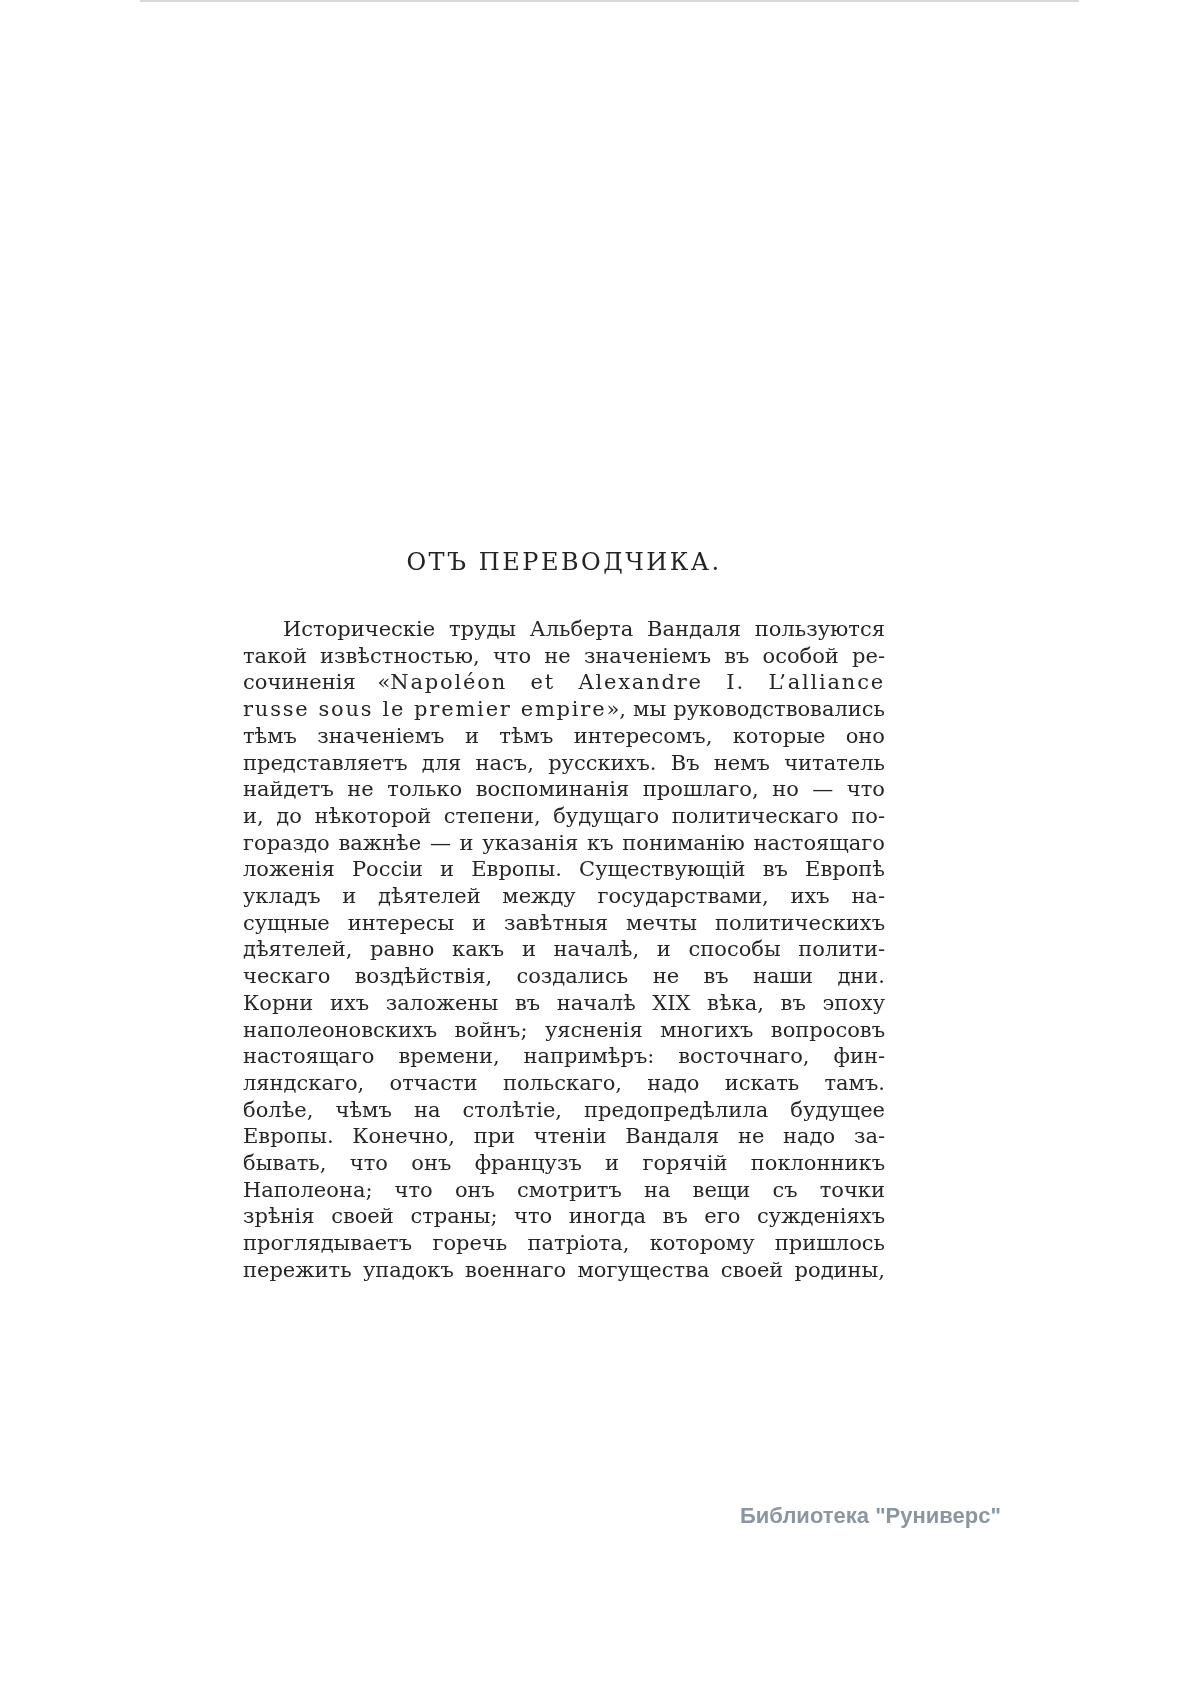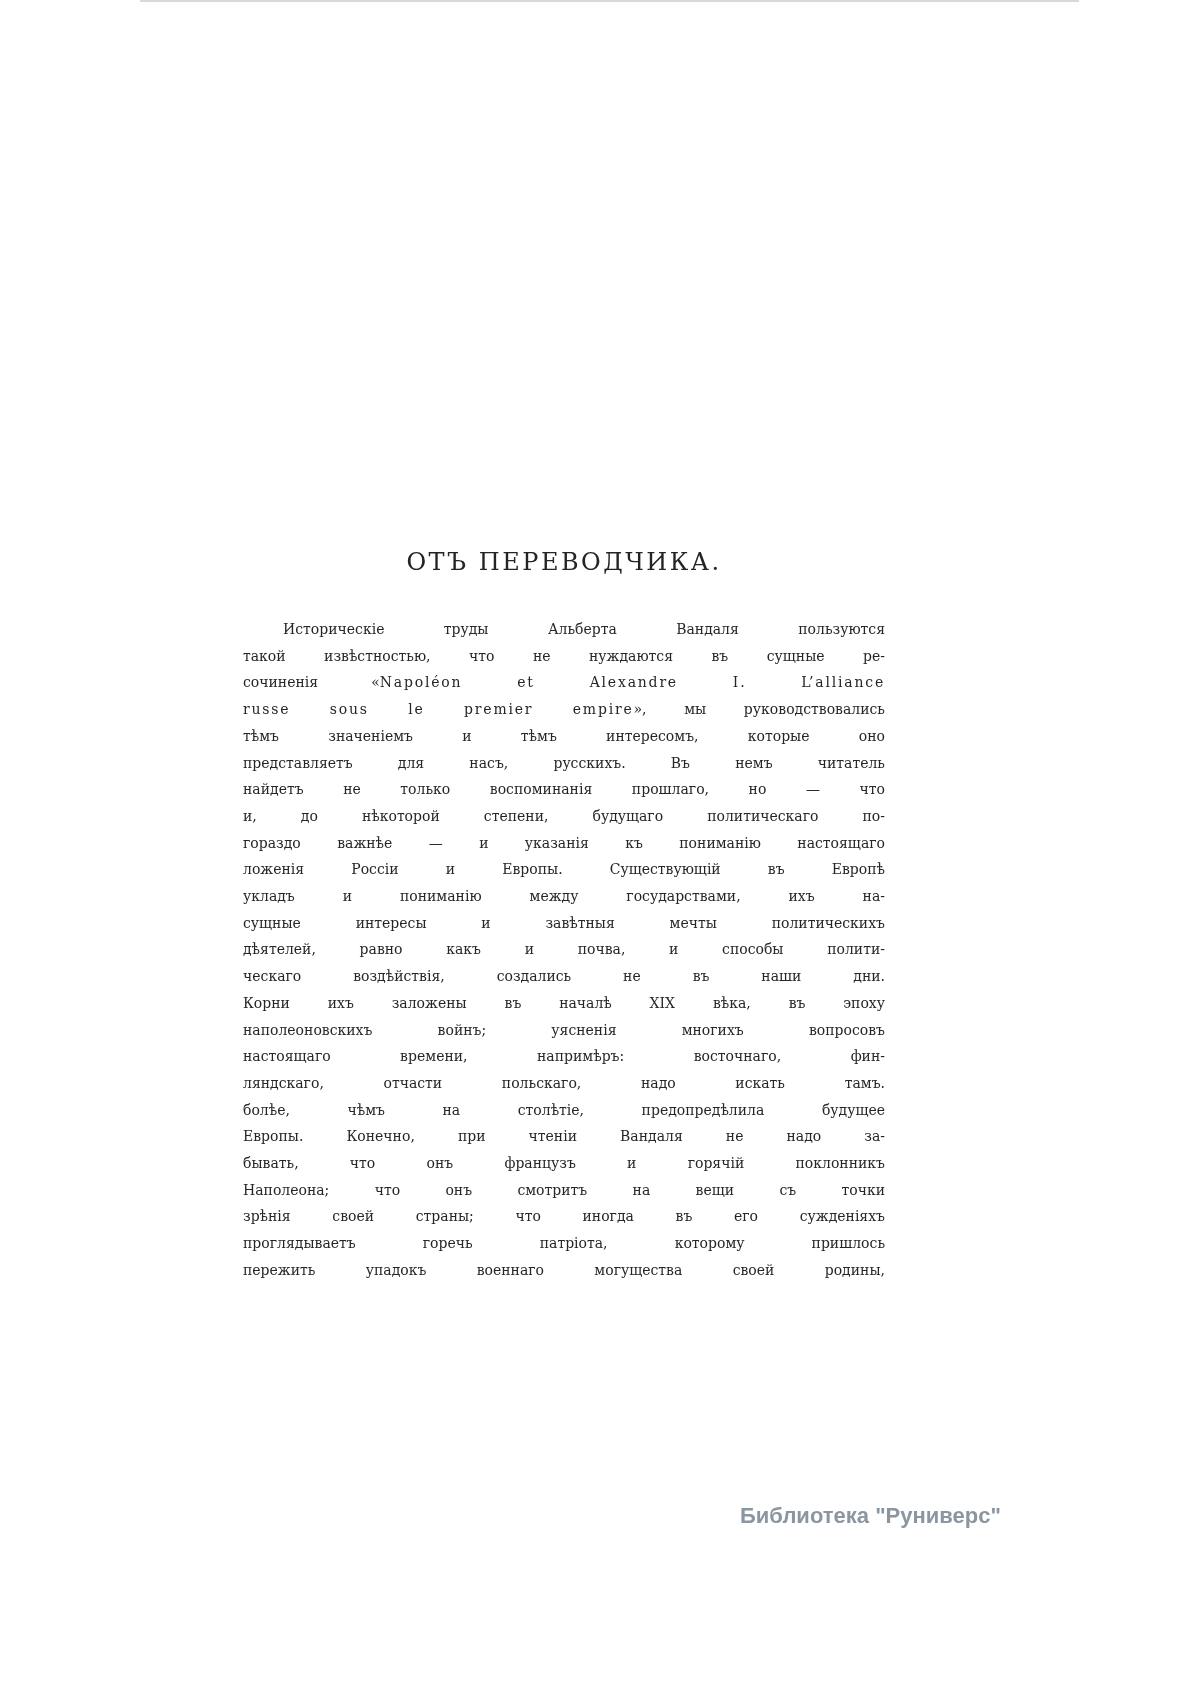--- a/index.html
+++ b/index.html
@@ -33,21 +33,21 @@
   }
   .page-title {
     margin: 0 0 40px 0;
     text-align: center;
     font-size: 24px;
     font-weight: normal;
     letter-spacing: 2.5px;
     color: #242424;
   }
   .body-text {
-    font-size: 14px;
+    font-size: 21px;
   }
   .line {
     text-align: justify;
     text-align-last: justify;
     -moz-text-align-last: justify;
     line-height: 26.7px;
     color: #262626;
   }
   .line.indent {
     text-indent: 40px;
@@ -71,32 +71,32 @@
 
 <div class="page">
   <div class="scan-edge-line"></div>
 
   <div class="text-block">
     <h1 class="page-title">ОТЪ ПЕРЕВОДЧИКА.</h1>
 
     <div class="body-text">
 
     <div class="line indent"><span>Историческіе труды Альберта Вандаля пользуются</span></div>
-        <div class="line"><span>такой извѣстностью, что не нуждаются въ сущные ре-</span></div>
+        <div class="line"><span>такой извѣстностью, что не значеніемъ въ особой ре-</span></div>
         <div class="line"><span>сочиненія «</span><span class="italic">Napoléon et Alexandre I. L’alliance</span></div>
         <div class="line"><span class="italic">russe sous le premier empire</span><span>», мы руководствовались</span></div>
         <div class="line"><span>тѣмъ значеніемъ и тѣмъ интересомъ, которые оно</span></div>
         <div class="line"><span>представляетъ для насъ, русскихъ. Въ немъ читатель</span></div>
         <div class="line"><span>найдетъ не только воспоминанія прошлаго, но — что</span></div>
         <div class="line"><span>и, до нѣкоторой степени, будущаго политическаго по-</span></div>
         <div class="line"><span>гораздо важнѣе — и указанія къ пониманію настоящаго</span></div>
         <div class="line"><span>ложенія Россіи и Европы. Существующій въ Европѣ</span></div>
-        <div class="line"><span>укладъ и пониманію между государствами, ихъ на-</span></div>
+        <div class="line"><span>укладъ и дѣятелей между государствами, ихъ на-</span></div>
         <div class="line"><span>сущные интересы и завѣтныя мечты политическихъ</span></div>
-        <div class="line"><span>дѣятелей, равно какъ и почва, и способы полити-</span></div>
+        <div class="line"><span>дѣятелей, равно какъ и началѣ, и способы полити-</span></div>
         <div class="line"><span>ческаго воздѣйствія, создались не въ наши дни.</span></div>
         <div class="line"><span>Корни ихъ заложены въ началѣ XIX вѣка, въ эпоху</span></div>
         <div class="line"><span>наполеоновскихъ войнъ; уясненія многихъ вопросовъ</span></div>
         <div class="line"><span>настоящаго времени, напримѣръ: восточнаго, фин-</span></div>
         <div class="line"><span>ляндскаго, отчасти польскаго, надо искать тамъ.</span></div>
         <div class="line"><span>болѣе, чѣмъ на столѣтіе, предопредѣлила будущее</span></div>
         <div class="line"><span>Европы. Конечно, при чтеніи Вандаля не надо за-</span></div>
         <div class="line"><span>бывать, что онъ французъ и горячій поклонникъ</span></div>
         <div class="line"><span>Наполеона; что онъ смотритъ на вещи съ точки</span></div>
         <div class="line"><span>зрѣнія своей страны; что иногда въ его сужденіяхъ</span></div>

